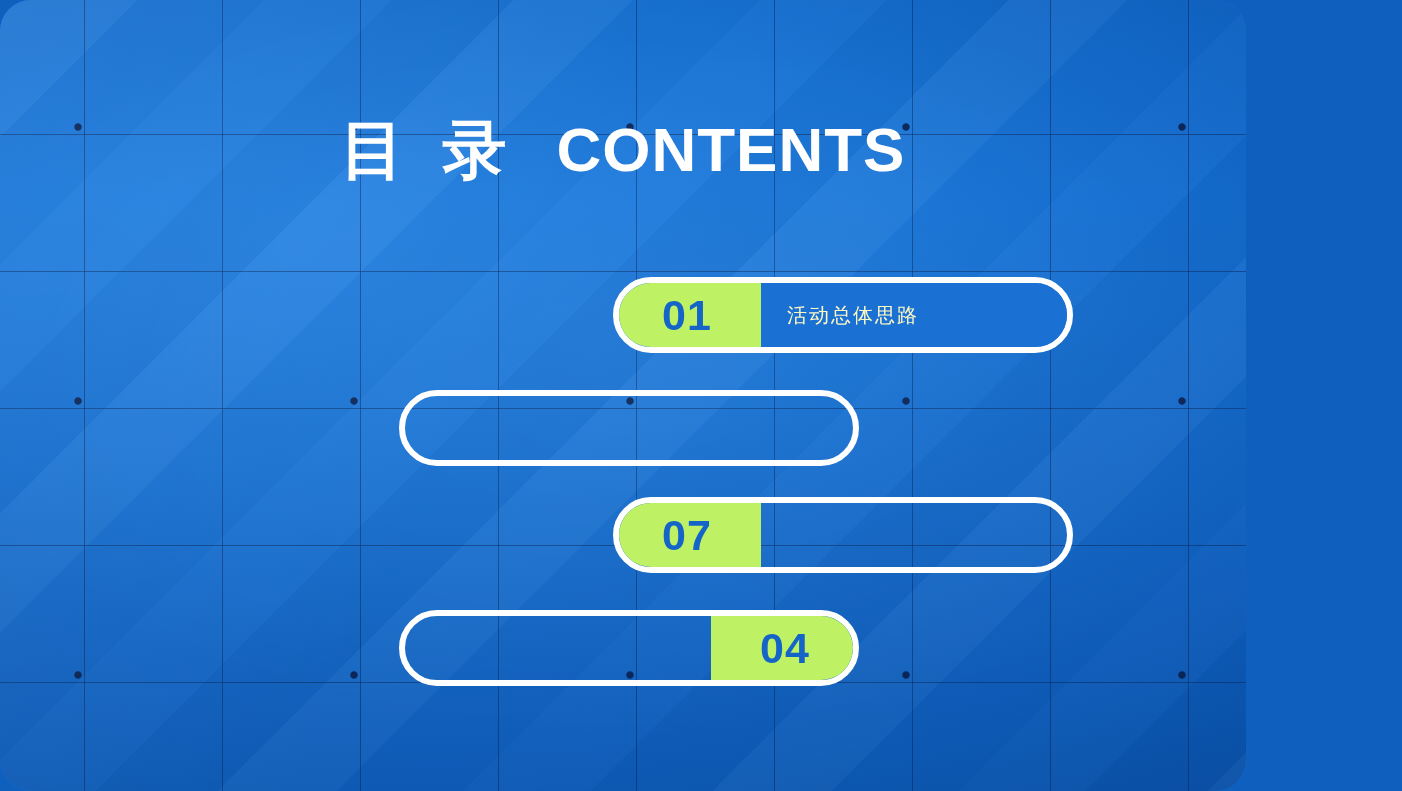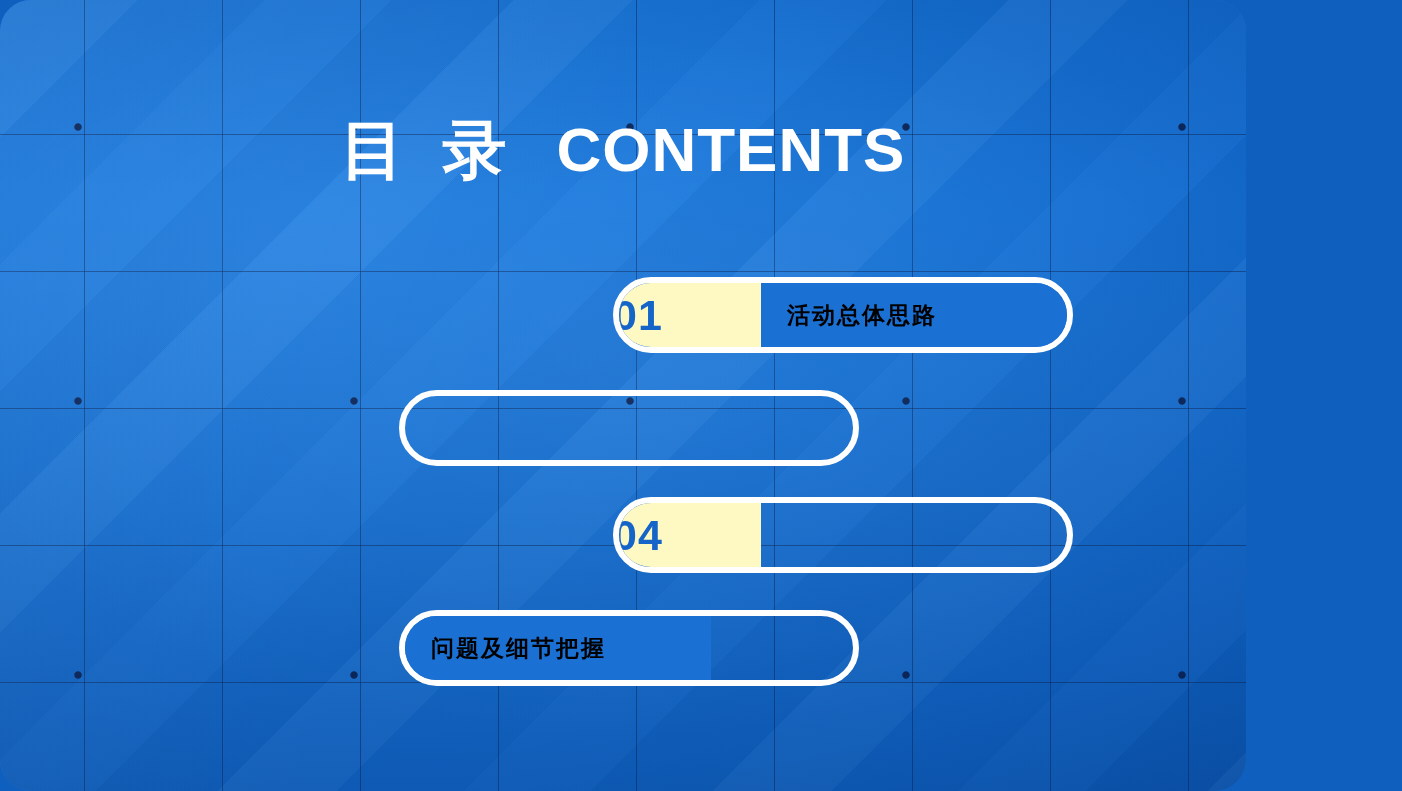--- a/index.html
+++ b/index.html
@@ -113,24 +113,24 @@
     border: 6px solid #ffffff;
     box-sizing: border-box;
     overflow: hidden;
   }
 
   .pill .cap {
     position: absolute;
     top: -6px;
     bottom: -6px;
     width: 148px;
-    background: #fef9c3;
+    background: #bef264;
     display: flex;
     align-items: center;
-    justify-content: flex-start;
+    justify-content: center;
   }
   .pill.left-num .cap { left: -6px; border-radius: 38px 0 0 38px; }
   .pill.right-num .cap { right: -6px; border-radius: 0 38px 38px 0; }
 
   .pill .num {
     color: #1565c9;
     font-size: 43px;
     font-weight: 700;
     letter-spacing: 1px;
     line-height: 1;
@@ -149,23 +149,23 @@
     right: -6px;
     padding-left: 26px;
   }
   .pill.right-num .fill {
     left: -6px;
     right: 142px;
     padding-left: 32px;
   }
 
   .pill .label {
-    color: #000000;
-    font-size: 23px;
-    font-weight: 700;
+    color: #fef9c3;
+    font-size: 20px;
+    font-weight: 400;
     letter-spacing: 2px;
     line-height: 1;
     white-space: nowrap;
   }
 
   
   .row-1 { left: 613px; top: 277px; }
   .row-2 { left: 399px; top: 390px; }
   .row-3 { left: 613px; top: 497px; }
   .row-4 { left: 399px; top: 610px; }
@@ -192,23 +192,23 @@
     <div class="fill">
       <span class="label">活动总体思路</span>
     </div>
   </div>
 
   <div class="pill right-num row-2">
   </div>
 
   <div class="pill left-num row-3">
     <div class="cap">
+      <span class="num">07</span>
+    </div>
+  </div>
+
+  <div class="pill right-num row-4">
+    <div class="cap">
       <span class="num">04</span>
     </div>
   </div>
 
-  <div class="pill right-num row-4">
-    <div class="fill">
-      <span class="label">问题及细节把握</span>
-    </div>
-  </div>
-
 </div>
 
 </body></html>

